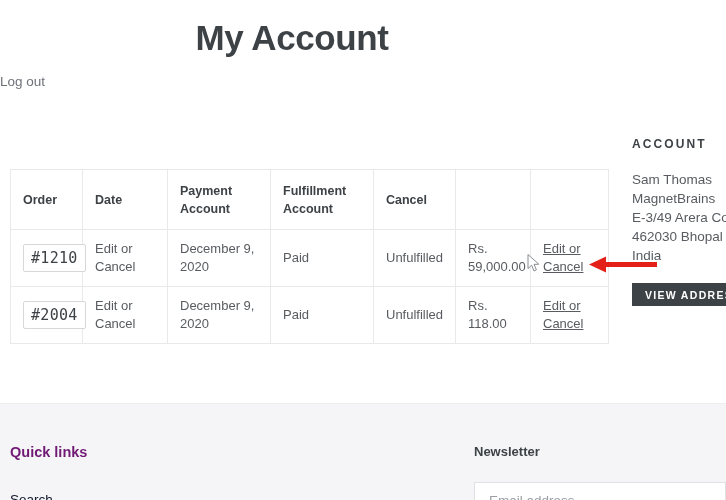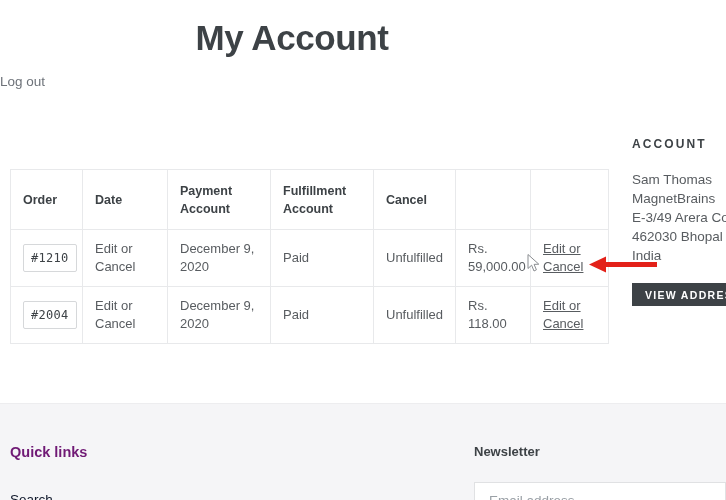--- a/index.html
+++ b/index.html
@@ -94,21 +94,21 @@
   col.c-total { width: 82px; }
   col.c-act { width: 75px; }
   col.c-tail { width: 78px; }
 
   .order-badge {
     display: inline-block;
     border: 1px solid #d6d8da;
     border-radius: 2px;
     padding: 4px 7px;
     font-family: "DejaVu Sans Mono", monospace;
-    font-size: 12px;
+    font-size: 15px;
     color: #3d4246;
     background: #ffffff;
     letter-spacing: 0.3px;
     cursor: pointer;
   }
   .cell-lines span { display: block; }
   .act-link {
     display: block;
     color: #585c60;
     text-decoration: underline;

